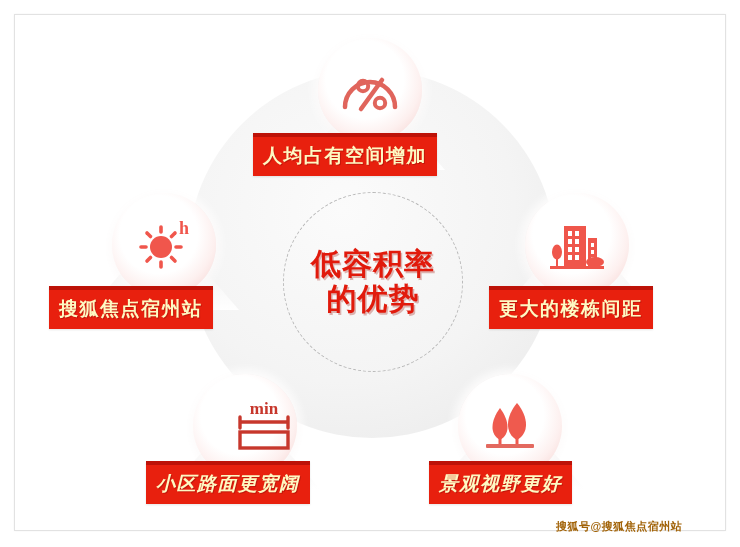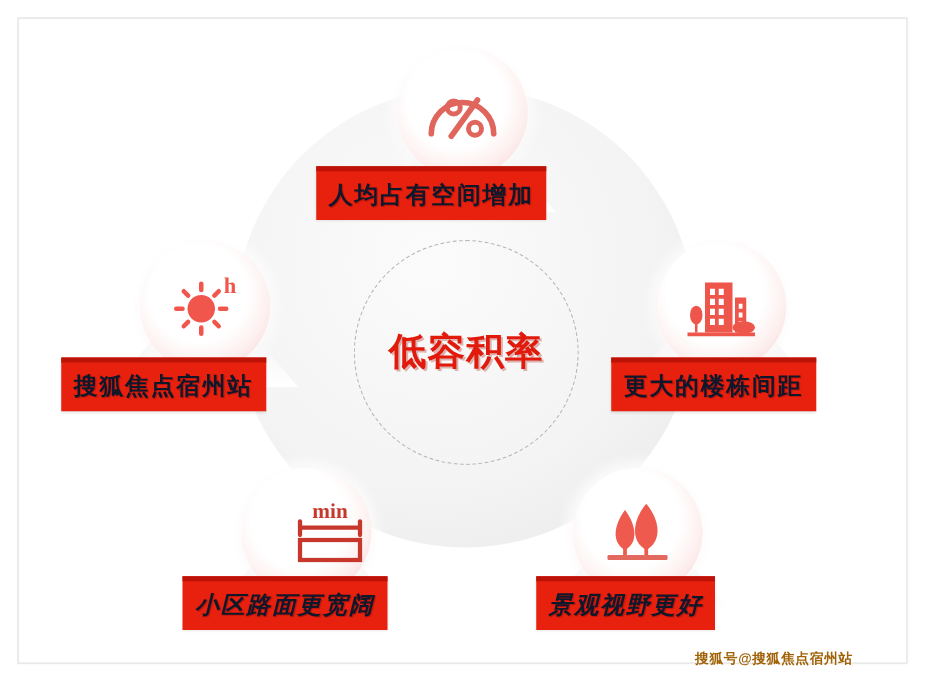--- a/index.html
+++ b/index.html
@@ -102,21 +102,21 @@
     width: 150px;
     height: 52px;
     background: linear-gradient(180deg, #f2f0f0 0%, #fafafa 65%, #ffffff 100%);
     clip-path: polygon(30% 0%, 70% 0%, 100% 100%, 0% 100%);
   }
 
   .label {
     position: absolute;
     z-index: 5;
     background: #e8200e;
-    color: #0f172a;
+    color: #fef9c3;
     font-size: 19px;
     font-weight: bold;
     letter-spacing: 1.5px;
     padding: 6px 10px 7px 10px;
     white-space: nowrap;
     border-top: 4px solid #bd1208;
     text-shadow: 1px 1px 0 rgba(120,10,5,0.35);
     box-shadow: 0 1px 2px rgba(0,0,0,0.10);
   }
 
@@ -171,20 +171,21 @@
 
 <div id="infographic">
 
   <div class="frame"></div>
 
   <div class="big-circle"></div>
   <div class="dashed-circle"></div>
 
   <div class="center-title">
     <span>低容积率</span>
+    <span>的优势</span>
   </div>
 
   <div class="node node-top">
     <div class="pedestal"></div>
     <div class="bubble">
       <span>
         <svg width="62" height="54" viewBox="0 0 62 54">
           <path d="M6 44 A25 25 0 1 1 56 44" fill="none" stroke="#e0655c" stroke-width="4.5" stroke-linecap="round"></path>
           <circle cx="24" cy="23" r="5.2" fill="none" stroke="#e0655c" stroke-width="4"></circle>
           <circle cx="41" cy="40" r="5.2" fill="none" stroke="#e0655c" stroke-width="4"></circle>

